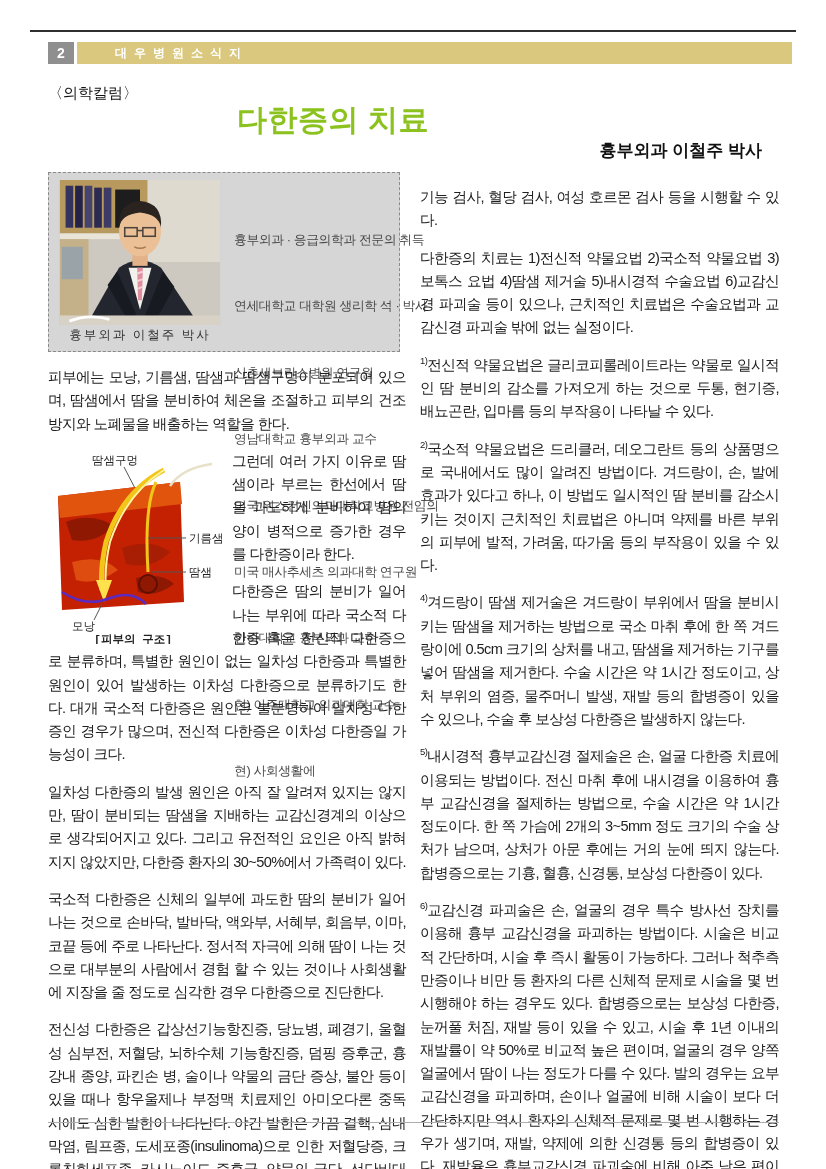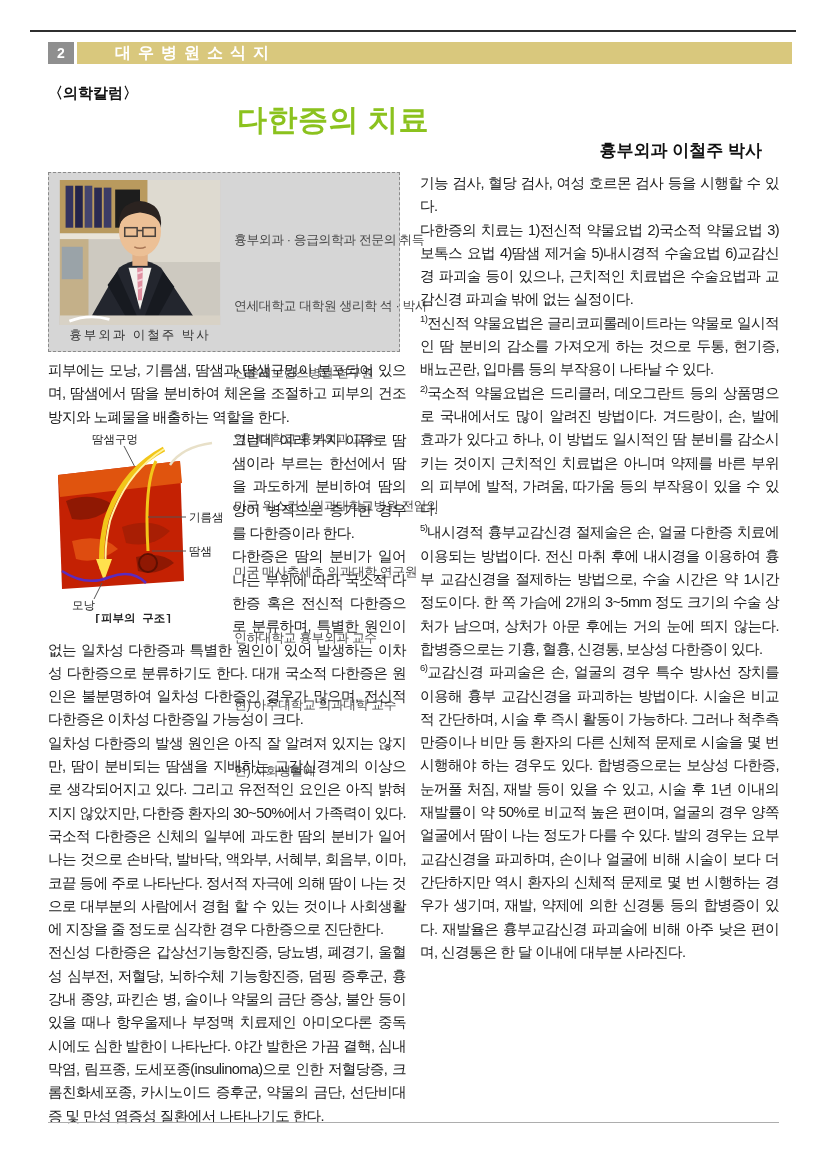--- a/index.html
+++ b/index.html
@@ -13,42 +13,42 @@
     position:relative;
     background:#ffffff;
     font-family:"Liberation Sans","DejaVu Sans",sans-serif;
     color:#1e1e1e;
     overflow:hidden;
   }
   .top-rule{position:absolute;top:30px;left:30px;width:766px;height:2px;background:#2f2f2f;}
   .masthead{position:absolute;top:42px;left:48px;width:744px;height:22px;display:flex;}
   .page-num{width:26px;height:22px;background:var(--numbg);color:#fff;font-size:14px;line-height:22px;text-align:center;font-weight:bold;}
   .masthead-gap{width:3px;background:#fff;}
-  .masthead-bar{flex:1;background:var(--bar);color:#fff;font-size:16px;font-weight:bold;letter-spacing:7px;line-height:22px;padding-left:38px;}
-  .kicker{position:absolute;top:84px;left:48px;font-size:15px;font-weight:bold;color:#111;}
+  .masthead-bar{flex:1;background:var(--bar);color:#fff;font-size:12px;font-weight:bold;letter-spacing:7px;line-height:22px;padding-left:38px;}
+  .kicker{position:absolute;top:84px;left:48px;font-size:15px;font-weight:normal;color:#111;}
   .title{position:absolute;top:100px;left:0;width:666px;text-align:center;font-size:30px;font-weight:bold;color:var(--accent);letter-spacing:0.5px;}
   .byline{position:absolute;top:139px;right:64px;font-size:17px;font-weight:bold;color:#111;}
 
   .columns{position:absolute;top:172px;left:48px;width:731px;display:flex;gap:14px;}
   .col{width:358px;}
   .col.right{width:359px;}
 
   .profile-box{
     width:352px;height:180px;background:#d6d6d6;border:1px dashed #8a8a8a;
     display:flex;padding:7px;margin-bottom:7px;
   }
   .photo-wrap{width:168px;display:flex;flex-direction:column;align-items:center;}
   .photo-wrap svg{display:block;}
   .photo-caption{font-size:12.5px;letter-spacing:2px;color:#333;margin-top:2px;white-space:nowrap;}
   .credentials{flex:1;padding:3px 0 0 10px;font-size:12.8px;line-height:18.4px;color:#474747;letter-spacing:-0.4px;white-space:nowrap;}
   .credentials div{overflow:hidden;margin-top:48px;}
 
   .body-p{
     font-size:14.6px;line-height:23.3px;text-align:justify;
-    color:#202020;letter-spacing:-0.6px;
+    color:#202020;letter-spacing:-0.6px;margin-top:14px;
   }
   .body-p sup{font-size:9.5px;vertical-align:super;line-height:0;}
 
   .figure{
     float:left;width:172px;height:192px;position:relative;
     margin:2px 8px 0 4px;
     font-family:Liberation Mono, monospace;
   }
   .figure svg{display:block;}
   .clearfix::after{content:"";display:block;clear:both;}
@@ -176,19 +176,20 @@
     <p class="body-p">전신성 다한증은 갑상선기능항진증, 당뇨병, 폐경기, 울혈성 심부전, 저혈당, 뇌하수체 기능항진증, 덤핑 증후군, 흉강내 종양, 파킨손 병, 술이나 약물의 금단 증상, 불안 등이 있을 때나 항우울제나 부정맥 치료제인 아미오다론 중독 시에도 심한 발한이 나타난다. 야간 발한은 가끔 결핵, 심내막염, 림프종, 도세포종(insulinoma)으로 인한 저혈당증, 크롬친화세포종, 카시노이드 증후군, 약물의 금단, 선단비대증 및 만성 염증성 질환에서 나타나기도 한다.</p>
 
   </div>
 
   <div class="col right">
     <p class="body-p">기능 검사, 혈당 검사, 여성 호르몬 검사 등을 시행할 수 있다.</p>
     <p class="body-p">다한증의 치료는 1)전신적 약물요법 2)국소적 약물요법 3)보톡스 요법 4)땀샘 제거술 5)내시경적 수술요법 6)교감신경 파괴술 등이 있으나, 근치적인 치료법은 수술요법과 교감신경 파괴술 밖에 없는 실정이다.</p>
 
     <p class="body-p"><sup>1)</sup><span>전신적 약물요법은 글리코피롤레이트라는 약물로 일시적인 땀 분비의 감소를 가져오게 하는 것으로 두통, 현기증, 배뇨곤란, 입마름 등의 부작용이 나타날 수 있다.</span></p>
     <p class="body-p"><sup>2)</sup><span>국소적 약물요법은 드리클러, 데오그란트 등의 상품명으로 국내에서도 많이 알려진 방법이다. 겨드랑이, 손, 발에 효과가 있다고 하나, 이 방법도 일시적인 땀 분비를 감소시키는 것이지 근치적인 치료법은 아니며 약제를 바른 부위의 피부에 발적, 가려움, 따가움 등의 부작용이 있을 수 있다.</span></p>
+    <p class="body-p"><sup>4)</sup><span>겨드랑이 땀샘 제거술은 겨드랑이 부위에서 땀을 분비시키는 땀샘을 제거하는 방법으로 국소 마취 후에 한 쪽 겨드랑이에 0.5cm 크기의 상처를 내고, 땀샘을 제거하는 기구를 넣어 땀샘을 제거한다. 수술 시간은 약 1시간 정도이고,  상처 부위의 염증, 물주머니 발생, 재발 등의 합병증이 있을 수 있으나, 수술 후 보상성 다한증은 발생하지 않는다.</span></p>
     <p class="body-p"><sup>5)</sup><span>내시경적 흉부교감신경 절제술은 손, 얼굴 다한증 치료에 이용되는 방법이다. 전신 마취 후에 내시경을 이용하여 흉부 교감신경을 절제하는 방법으로, 수술 시간은 약 1시간 정도이다. 한 쪽 가슴에 2개의 3~5mm 정도 크기의 수술 상처가 남으며, 상처가 아문 후에는 거의 눈에 띄지 않는다. 합병증으로는 기흉, 혈흉, 신경통, 보상성 다한증이 있다.</span></p>
     <p class="body-p"><sup>6)</sup><span>교감신경 파괴술은 손, 얼굴의 경우 특수 방사선 장치를 이용해 흉부 교감신경을 파괴하는 방법이다. 시술은 비교적 간단하며, 시술 후 즉시 활동이 가능하다. 그러나 척추측만증이나 비만 등 환자의 다른 신체적 문제로 시술을 몇 번 시행해야 하는 경우도 있다. 합병증으로는 보상성 다한증, 눈꺼풀 처짐, 재발 등이 있을 수 있고, 시술 후 1년 이내의 재발률이 약 50%로 비교적 높은 편이며, 얼굴의 경우 양쪽 얼굴에서 땀이 나는 정도가 다를 수 있다. 발의 경우는 요부 교감신경을 파괴하며, 손이나 얼굴에 비해 시술이 보다 더 간단하지만 역시 환자의 신체적 문제로 몇 번 시행하는 경우가 생기며, 재발, 약제에 의한 신경통 등의 합병증이 있다. 재발율은 흉부교감신경 파괴술에 비해 아주 낮은 편이며, 신경통은 한 달 이내에 대부분 사라진다.</span></p>
 
   </div>
 </div>
 
 <div class="bottom-rule"></div>
 
 </body></html>

